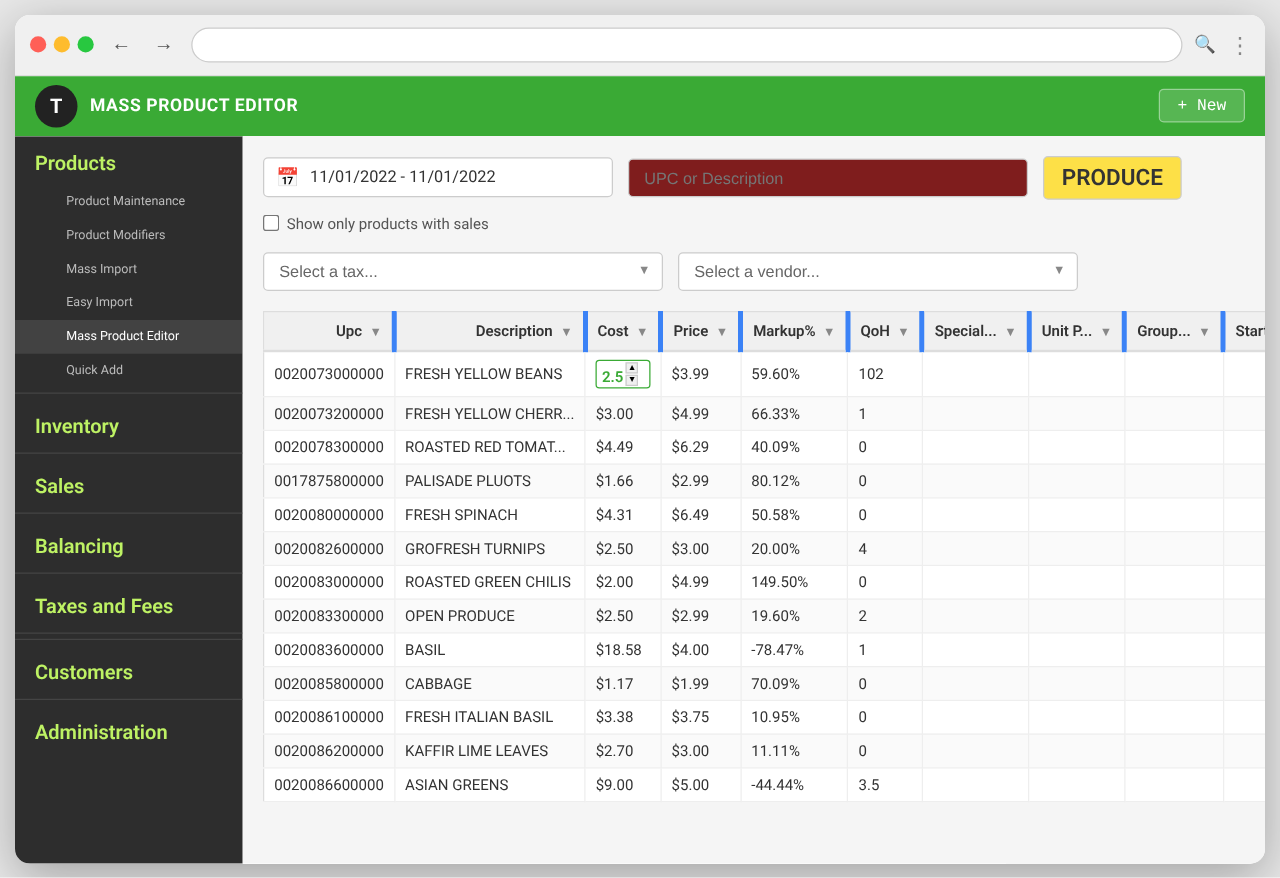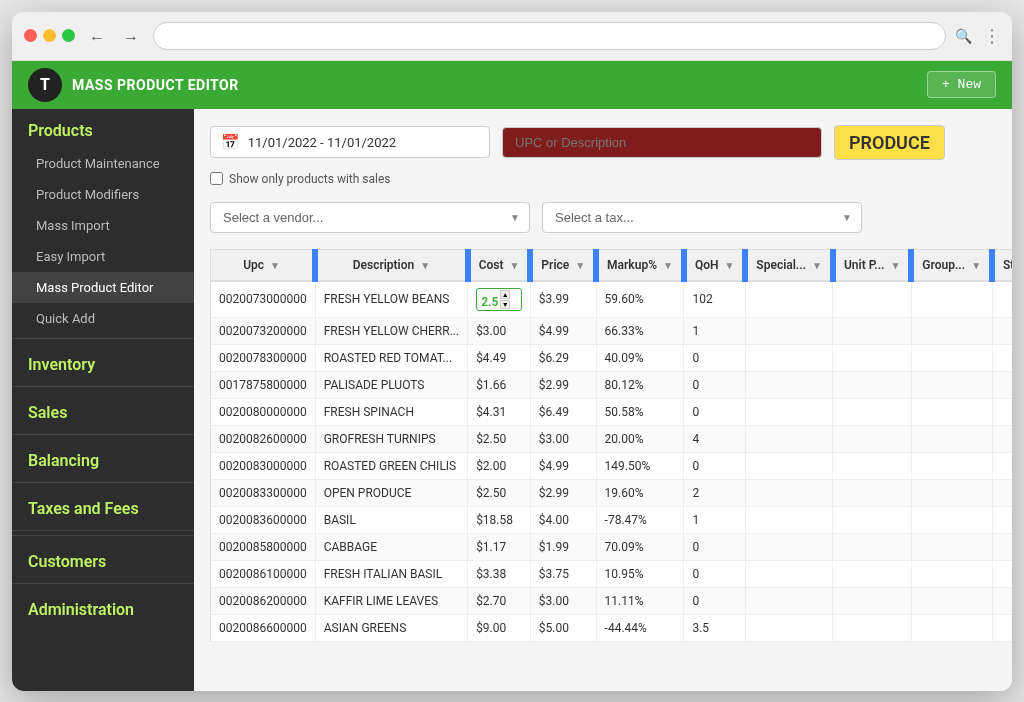--- a/index.html
+++ b/index.html
@@ -128,22 +128,22 @@
       overflow-y: auto;
     }
     .sidebar-section-header {
       padding: 12px 16px 8px;
       font-size: 16px;
       font-weight: 600;
       color: #bef264;
       cursor: pointer;
     }
     .sidebar-item {
-      padding: 8px 16px 8px 24px;
-      font-size: 13px;
+      padding: 8px 16px 8px 41px;
+      font-size: 10px;
       color: #bbb;
       cursor: pointer;
     }
     .sidebar-item.active {
       background: rgba(255,255,255,0.1);
       color: #fff;
     }
     .sidebar-divider {
       height: 1px;
       background: #444;
@@ -247,26 +247,26 @@
       font-size: 12px;
       background: #fff;
       border: 1px solid #ddd;
     }
     .data-table thead tr {
       background: #f0f0f0;
       border-bottom: 2px solid #ddd;
     }
     .data-table th {
       padding: 8px 8px;
-      text-align: center;
+      text-align: right;
       font-weight: 600;
       color: #333;
       font-size: 12px;
       white-space: nowrap;
-      border-right: 6px solid #3b82f6;
+      border-right: 4px solid #3b82f6;
       cursor: pointer;
       user-select: none;
     }
     .data-table th .sort-arrow {
       display: inline-block;
       margin-left: 3px;
       color: #888;
       font-size: 10px;
     }
     .data-table td {
@@ -377,26 +377,26 @@
         </div>
 
         <div class="checkbox-row">
           <input type="checkbox" style="">
           <label>Show only products with sales</label>
         </div>
 
         <div class="select-row">
           <div class="select-wrapper">
             <select>
-              <option value="">Select a vendor...</option>
+              <option value="">Select a tax...</option>
             </select>
           </div>
           <div class="select-wrapper">
             <select>
-              <option value="">Select a tax...</option>
+              <option value="">Select a vendor...</option>
             </select>
           </div>
         </div>
 
         <table class="data-table">
           <thead>
             <tr>
               <th>Upc <span class="sort-arrow">▼</span></th>
               <th>Description <span class="sort-arrow">▼</span></th>
               <th>Cost <span class="sort-arrow">▼</span></th>

